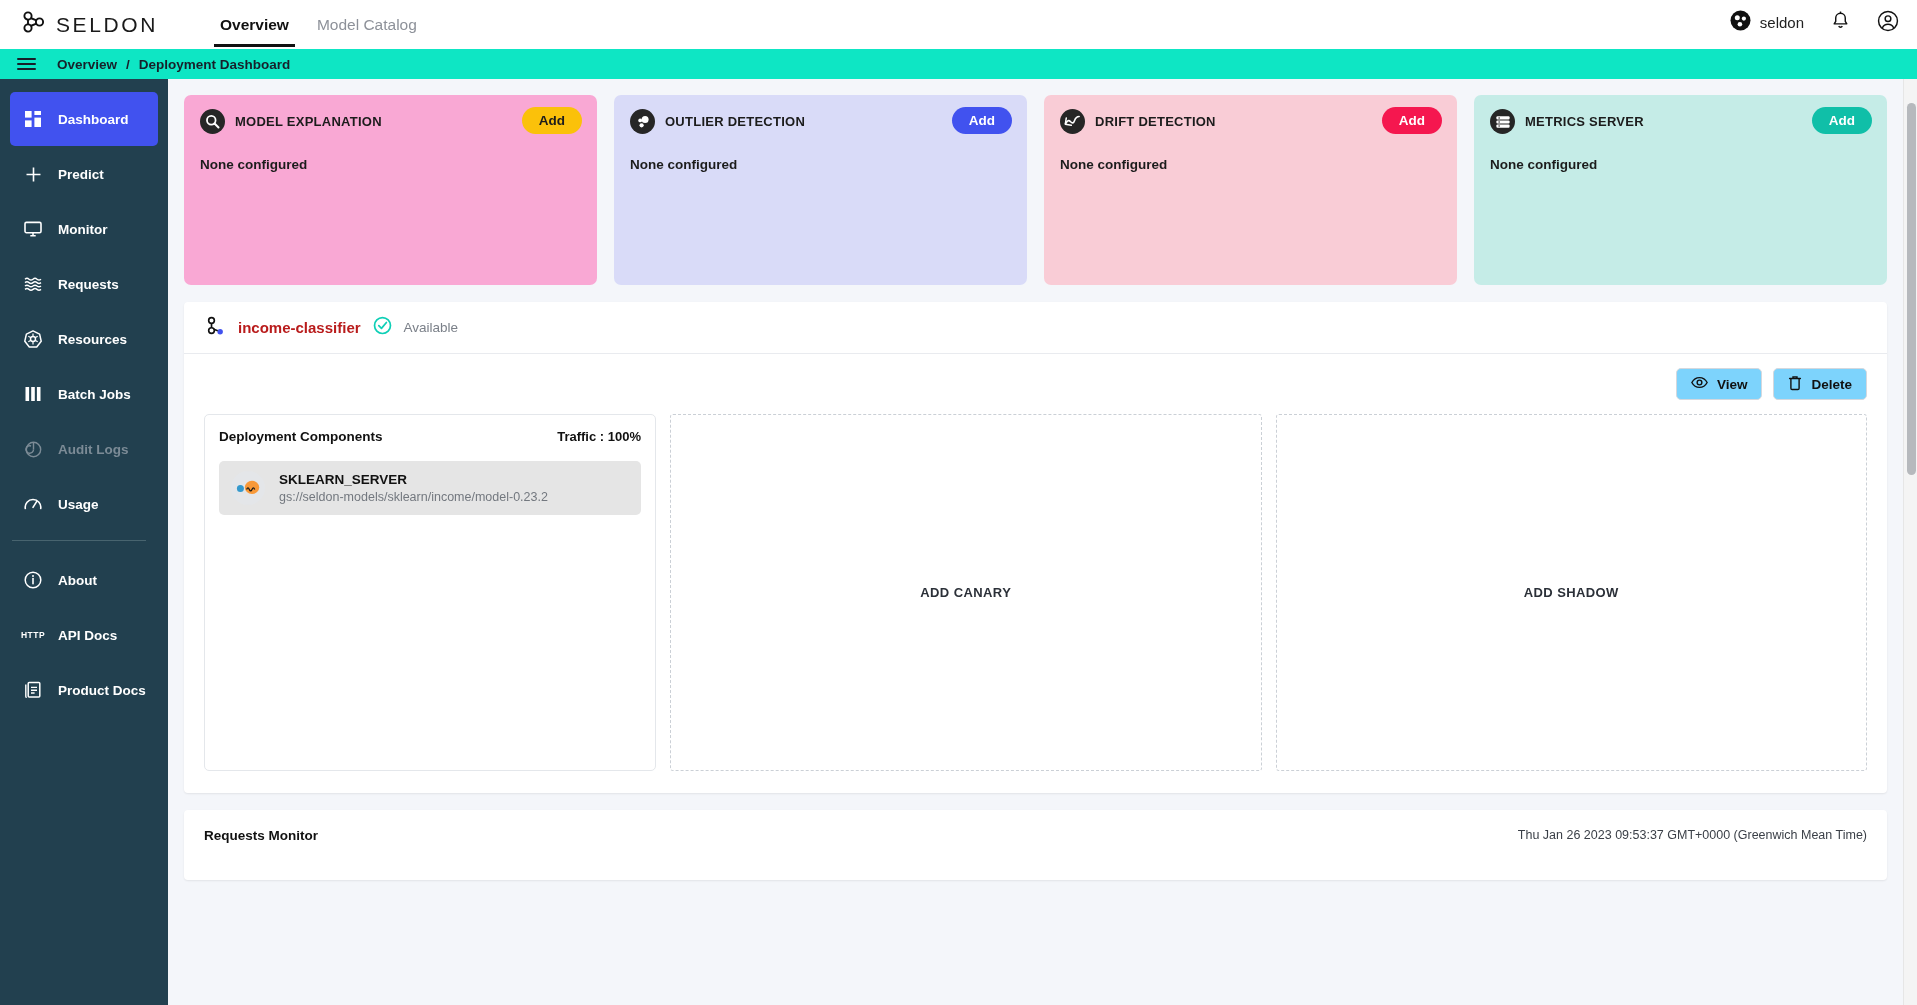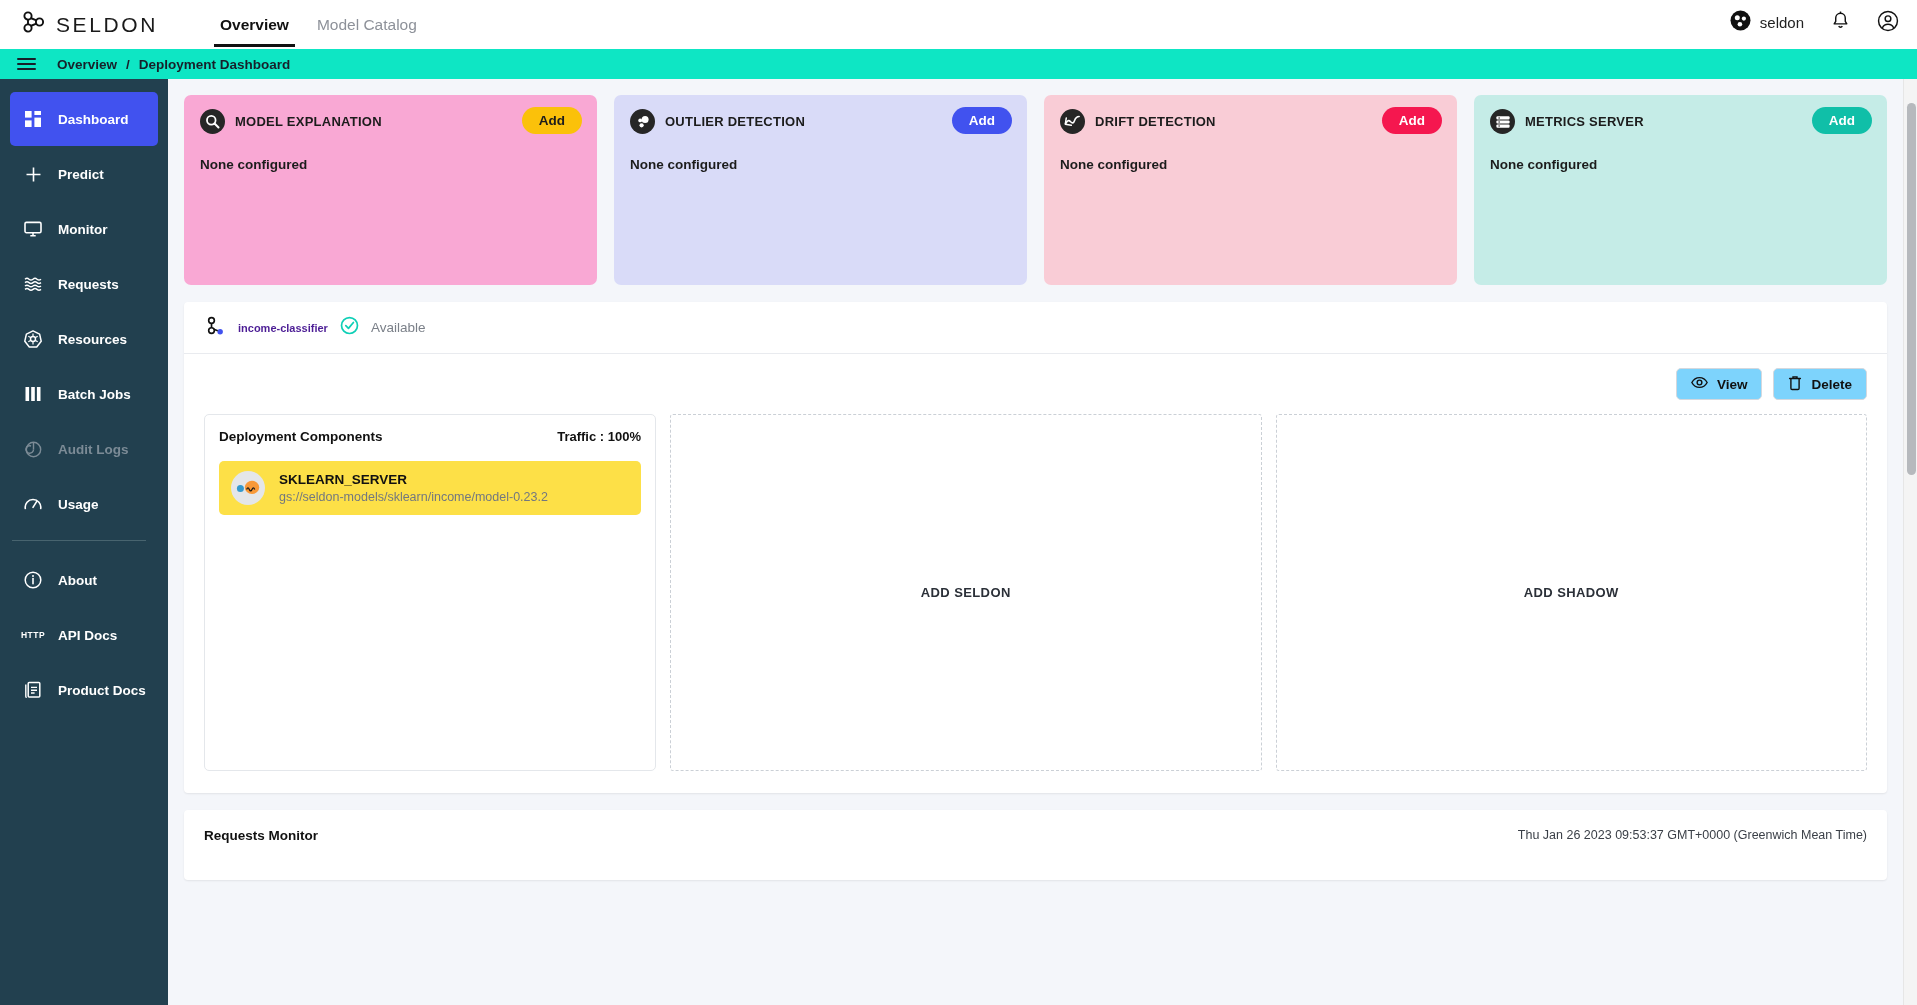--- a/index.html
+++ b/index.html
@@ -107,21 +107,21 @@
 
   
   .panel {
     background: #fff; margin: 17px 16px 0 16px; border-radius: 4px;
     box-shadow: 0 1px 2px rgba(0,0,0,.08);
   }
   .dep-head {
     height: 52px; display: flex; align-items: center; gap: 12px;
     padding: 0 20px; border-bottom: 1px solid #e9ebef;
   }
-  .dep-name { font-size: 11px; font-weight: 700; color: #4c1d95; }
+  .dep-name { font-size: 15px; font-weight: 700; color: #b91c1c; }
   .dep-status { font-size: 13.5px; color: #7b8089; }
 
   .actions {
     display: flex; justify-content: flex-end; gap: 11px;
     padding: 14px 20px 0 20px;
   }
   .btn {
     display: flex; align-items: center; gap: 9px;
     border: 1px solid #d4d8de; background: #7dd3fc; border-radius: 5px;
     height: 32px; padding: 0 14px; cursor: pointer;
@@ -133,21 +133,21 @@
     display: flex; gap: 14px; padding: 14px 20px 22px 20px;
   }
   .comp-box {
     width: 452px; flex: 0 0 452px; border: 1px solid #e4e7eb; border-radius: 5px;
     padding: 14px 14px; height: 357px;
   }
   .comp-head { display: flex; justify-content: space-between; align-items: center; }
   .comp-title { font-size: 13.5px; font-weight: 700; color: #111; }
   .comp-traffic { font-size: 13px; font-weight: 700; color: #111; }
   .comp-item {
-    margin-top: 17px; background: #fde047; border-radius: 5px;
+    margin-top: 17px; background: #e5e5e5; border-radius: 5px;
     display: flex; align-items: center; gap: 14px; padding: 10px 12px;
   }
   .sk-logo {
     width: 34px; height: 34px; border-radius: 50%; background: #e4e6e9;
     display: flex; align-items: center; justify-content: center; flex: 0 0 34px;
   }
   .comp-name { font-size: 13.5px; font-weight: 700; color: #111; }
   .comp-uri { font-size: 12.5px; color: #73787f; margin-top: 3px; }
 
   .dashbox {
@@ -485,21 +485,21 @@
                 </svg>
               </span>
               <span>
                 <span class="comp-name" style="display:block">SKLEARN_SERVER</span>
                 <span class="comp-uri" style="display:block">gs://seldon-models/sklearn/income/model-0.23.2</span>
               </span>
             </div>
           </div>
 
           <div class="dashbox">
-            <span>ADD SELDON</span>
+            <span>ADD CANARY</span>
           </div>
 
           <div class="dashbox">
             <span>ADD SHADOW</span>
           </div>
         </div>
       </div>
 
       <div class="reqmon">
         <span class="reqmon-title">Requests Monitor</span>

